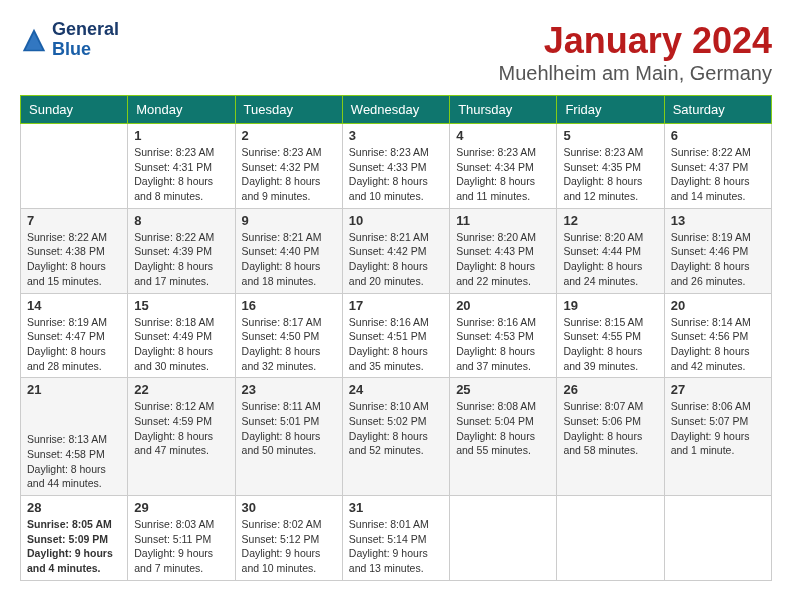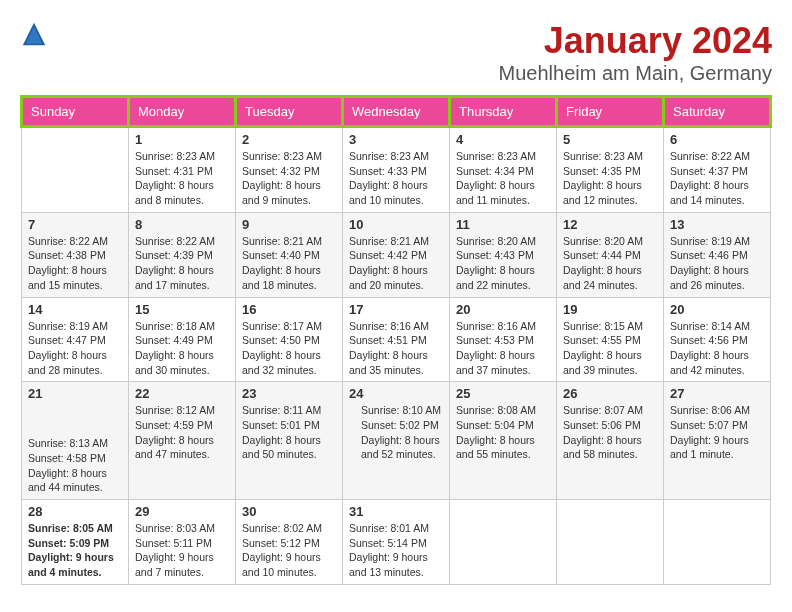--- a/index.html
+++ b/index.html
@@ -44,27 +44,27 @@
     .location-title {
       font-size: 20px;
       color: #555;
     }
     .calendar-table {
       width: 100%;
       border-collapse: collapse;
       font-size: 11px;
     }
     .calendar-table th {
-      background-color: #ec4899;
+      background-color: #0f766e;
       color: #fff;
       padding: 6px 8px;
       text-align: left;
       font-size: 13px;
       font-weight: normal;
-      border: 3px solid #84cc16;
+      border: 1px solid #84cc16;
     }
     .calendar-table td {
       border: 1px solid #ccc;
       vertical-align: top;
       padding: 4px 6px;
       width: calc(100% / 7);
       height: 80px;
       color: #333;
       background: #fff;
     }
@@ -88,20 +88,24 @@
   </style>
 </head>
 <body>
 
 <div class="header-section">
   <div class="logo">
     <svg class="logo-icon" viewBox="0 0 40 40">
       <polygon points="20,4 36,36 4,36" fill="#1a5fa8"></polygon>
       <polygon points="20,10 32,34 8,34" fill="#4a90d9" opacity="0.5"></polygon>
     </svg>
+    <div class="logo-text">
+      <span>General</span>
+      <span style="color:#1a5fa8;">Blue</span>
+    </div>
   </div>
   <div class="title-block">
     <div class="month-title">January 2024</div>
     <div class="location-title">Muehlheim am Main, Germany</div>
   </div>
 </div>
 
 <table class="calendar-table">
   <thead>
     <tr>
@@ -279,21 +283,21 @@
         </td>
         <td>
           <span class="day-number">23</span>
           <div class="day-info" style="white-space: pre-line;">Sunrise: 8:11 AM
 Sunset: 5:01 PM
 Daylight: 8 hours
 and 50 minutes.</div>
         </td>
         <td>
           <span class="day-number">24</span>
-          <div class="day-info" style="white-space: pre-line; margin-left: 12px;">Sunrise: 8:10 AM
+          <div class="day-info" style="white-space: pre-line;">Sunrise: 8:10 AM
 Sunset: 5:02 PM
 Daylight: 8 hours
 and 52 minutes.</div>
         </td>
         <td>
           <span class="day-number">25</span>
           <div class="day-info" style="white-space: pre-line;">Sunrise: 8:08 AM
 Sunset: 5:04 PM
 Daylight: 8 hours
 and 55 minutes.</div>

